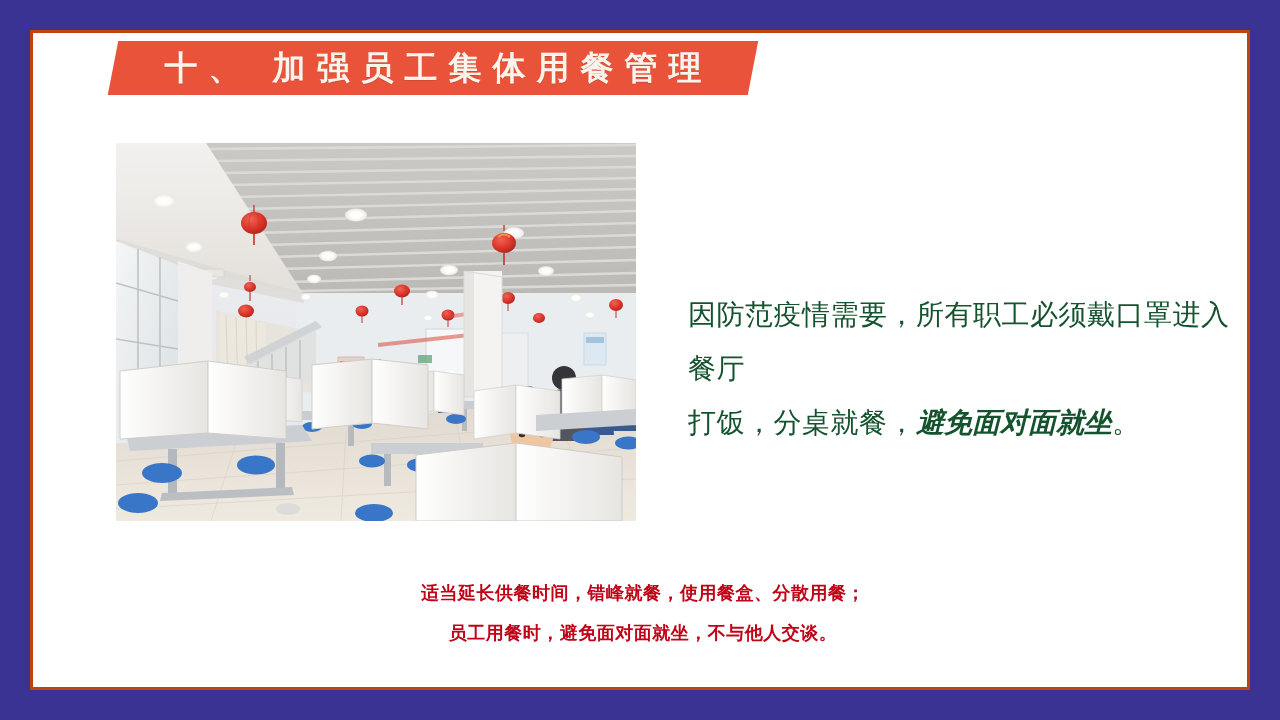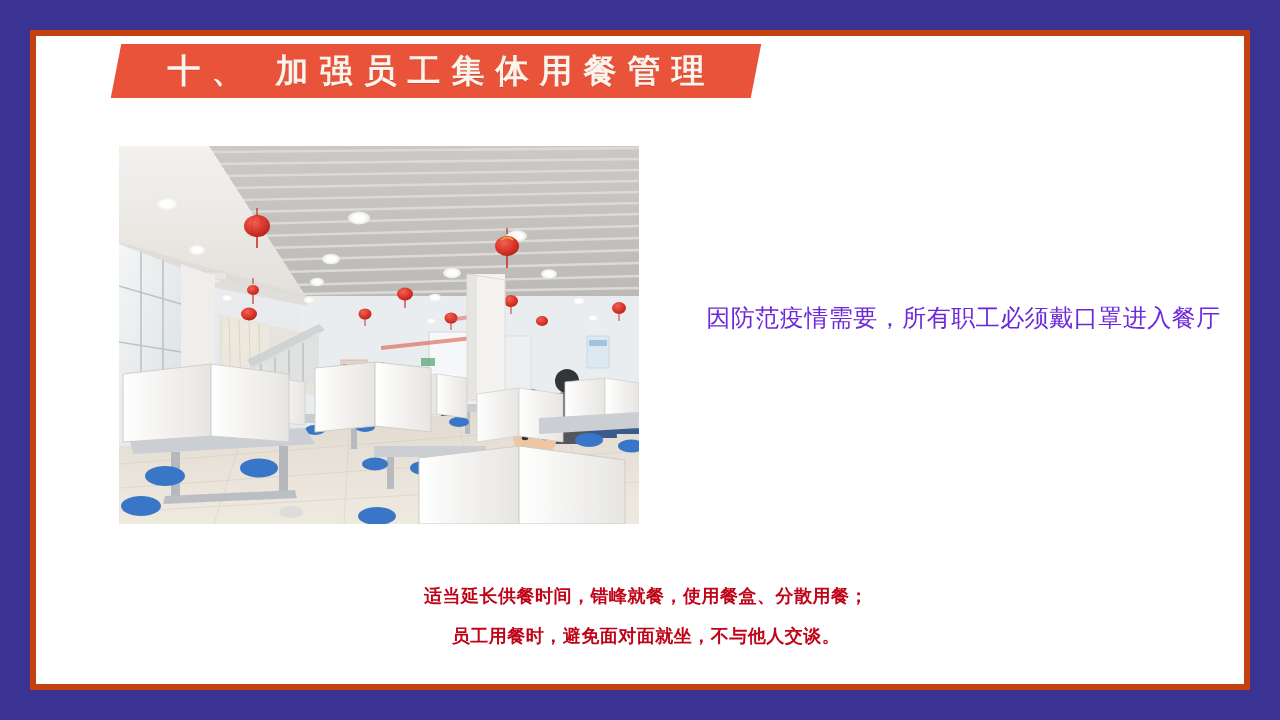--- a/index.html
+++ b/index.html
@@ -22,21 +22,21 @@
   }
 
   
   .inner-frame {
     position: absolute;
     left: 30px;
     top: 30px;
     right: 30px;
     bottom: 30px;
     background: #ffffff;
-    border: 6px solid #c2410c;
+    border: 3px solid #c2410c;
     box-sizing: border-box;
   }
 
   .canvas {
     position: absolute;
     left: 0;
     top: 0;
     width: 1220px;
     height: 660px;
   }
@@ -81,26 +81,25 @@
     background: #cfcac2;
   }
   .photo svg { display: block; width: 100%; height: 100%; }
 
   
   .body-text {
     position: absolute;
     left: 655px;
     top: 255px;
     width: 545px;
-    color: #6d28d9;
-    font-size: 24px;
+    color: #14532d;
+    font-size: 28px;
     line-height: 54px;
     letter-spacing: 0.5px;
     font-family: "Liberation Sans", "DejaVu Sans", sans-serif;
-    text-align: center;
   }
   .body-text .emph {
     font-weight: 700;
     font-style: italic;
     letter-spacing: 0px;
   }
 
   
   .footer {
     position: absolute;
@@ -422,20 +421,21 @@
 
           <ellipse cx="258" cy="370" rx="19" ry="9" fill="#2f6fc4"></ellipse>
           <ellipse cx="172" cy="366" rx="12" ry="6" fill="#cfd3d6" opacity="0.6"></ellipse>
 
           <rect x="0" y="0" width="520" height="378" fill="#fffdf8" opacity="0.05"></rect>
         </svg>
       </div>
 
       <div class="body-text">
         <div>因防范疫情需要，所有职工必须戴口罩进入餐厅</div>
+        <div><span>打饭，分桌就餐，</span><span class="emph">避免面对面就坐</span><span>。</span></div>
       </div>
 
       <div class="footer">
         <div>适当延长供餐时间，错峰就餐，使用餐盒、分散用餐；</div>
         <div>员工用餐时，避免面对面就坐，不与他人交谈。</div>
       </div>
 
     </div>
   </div>
 </div>

